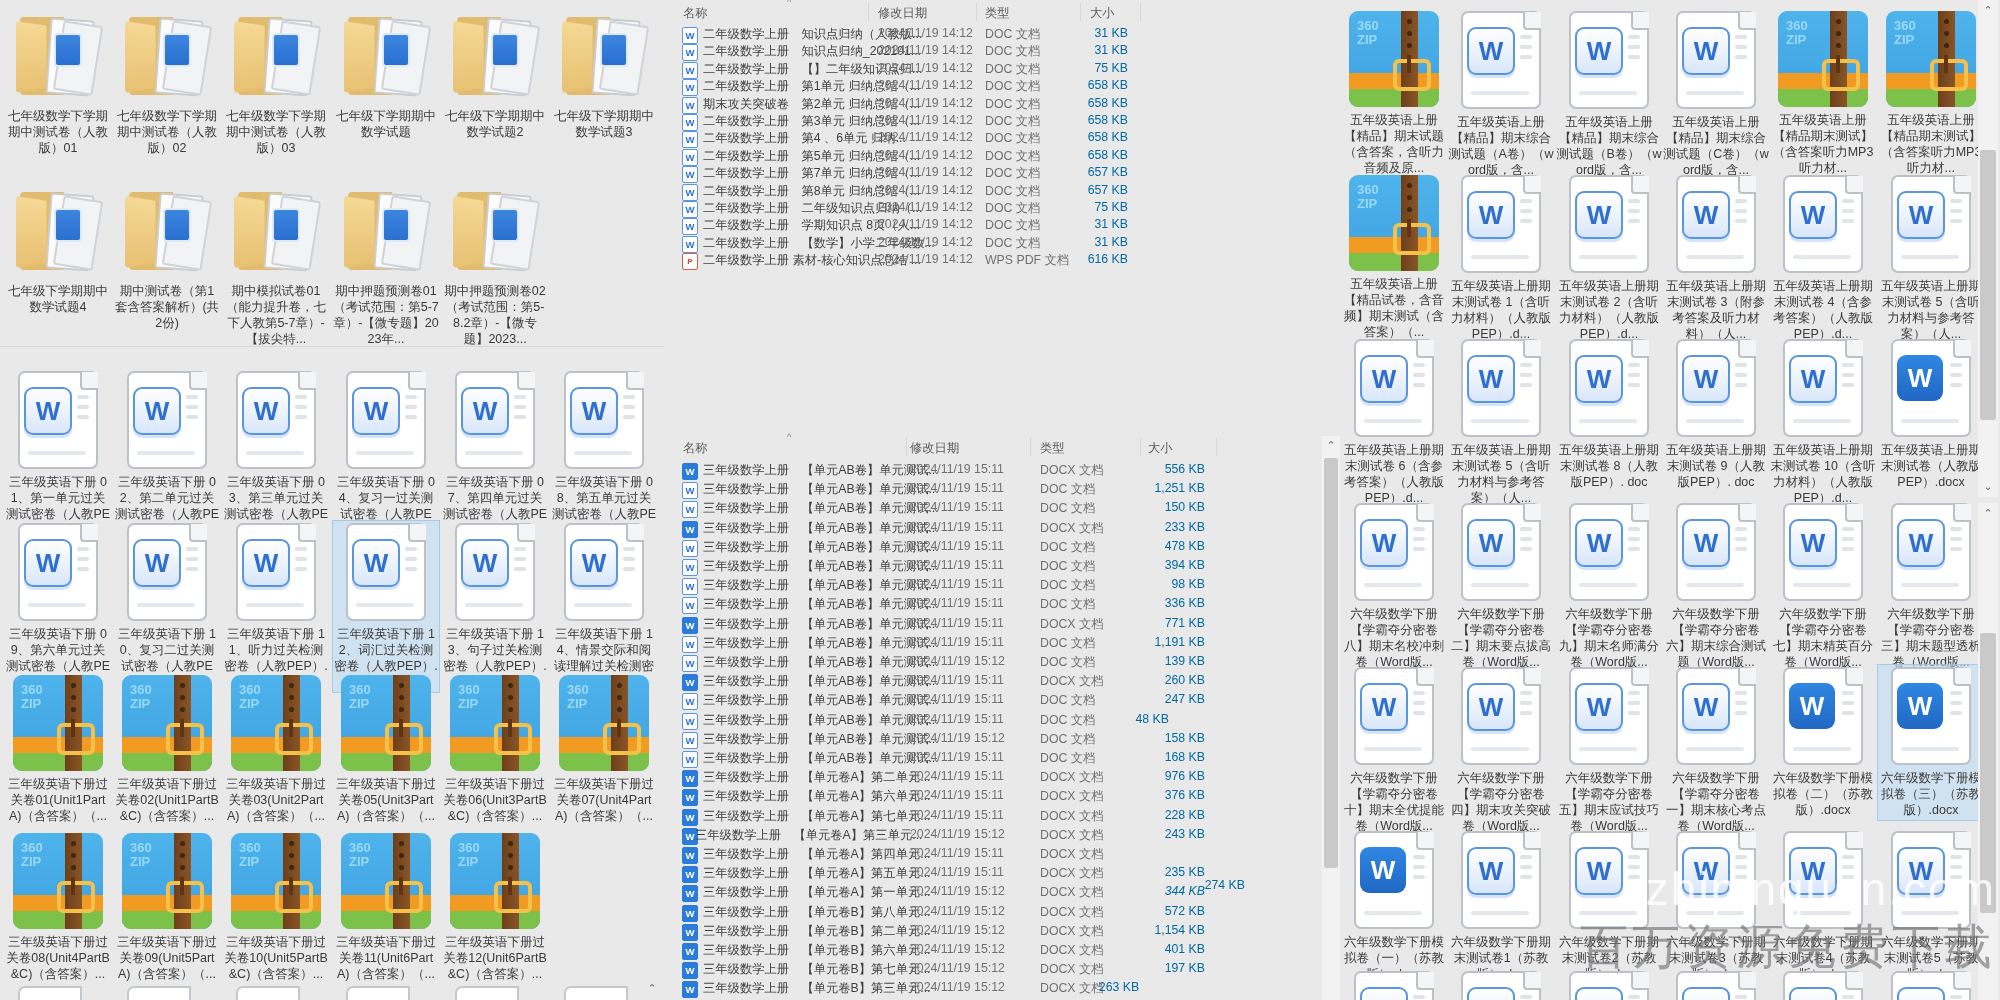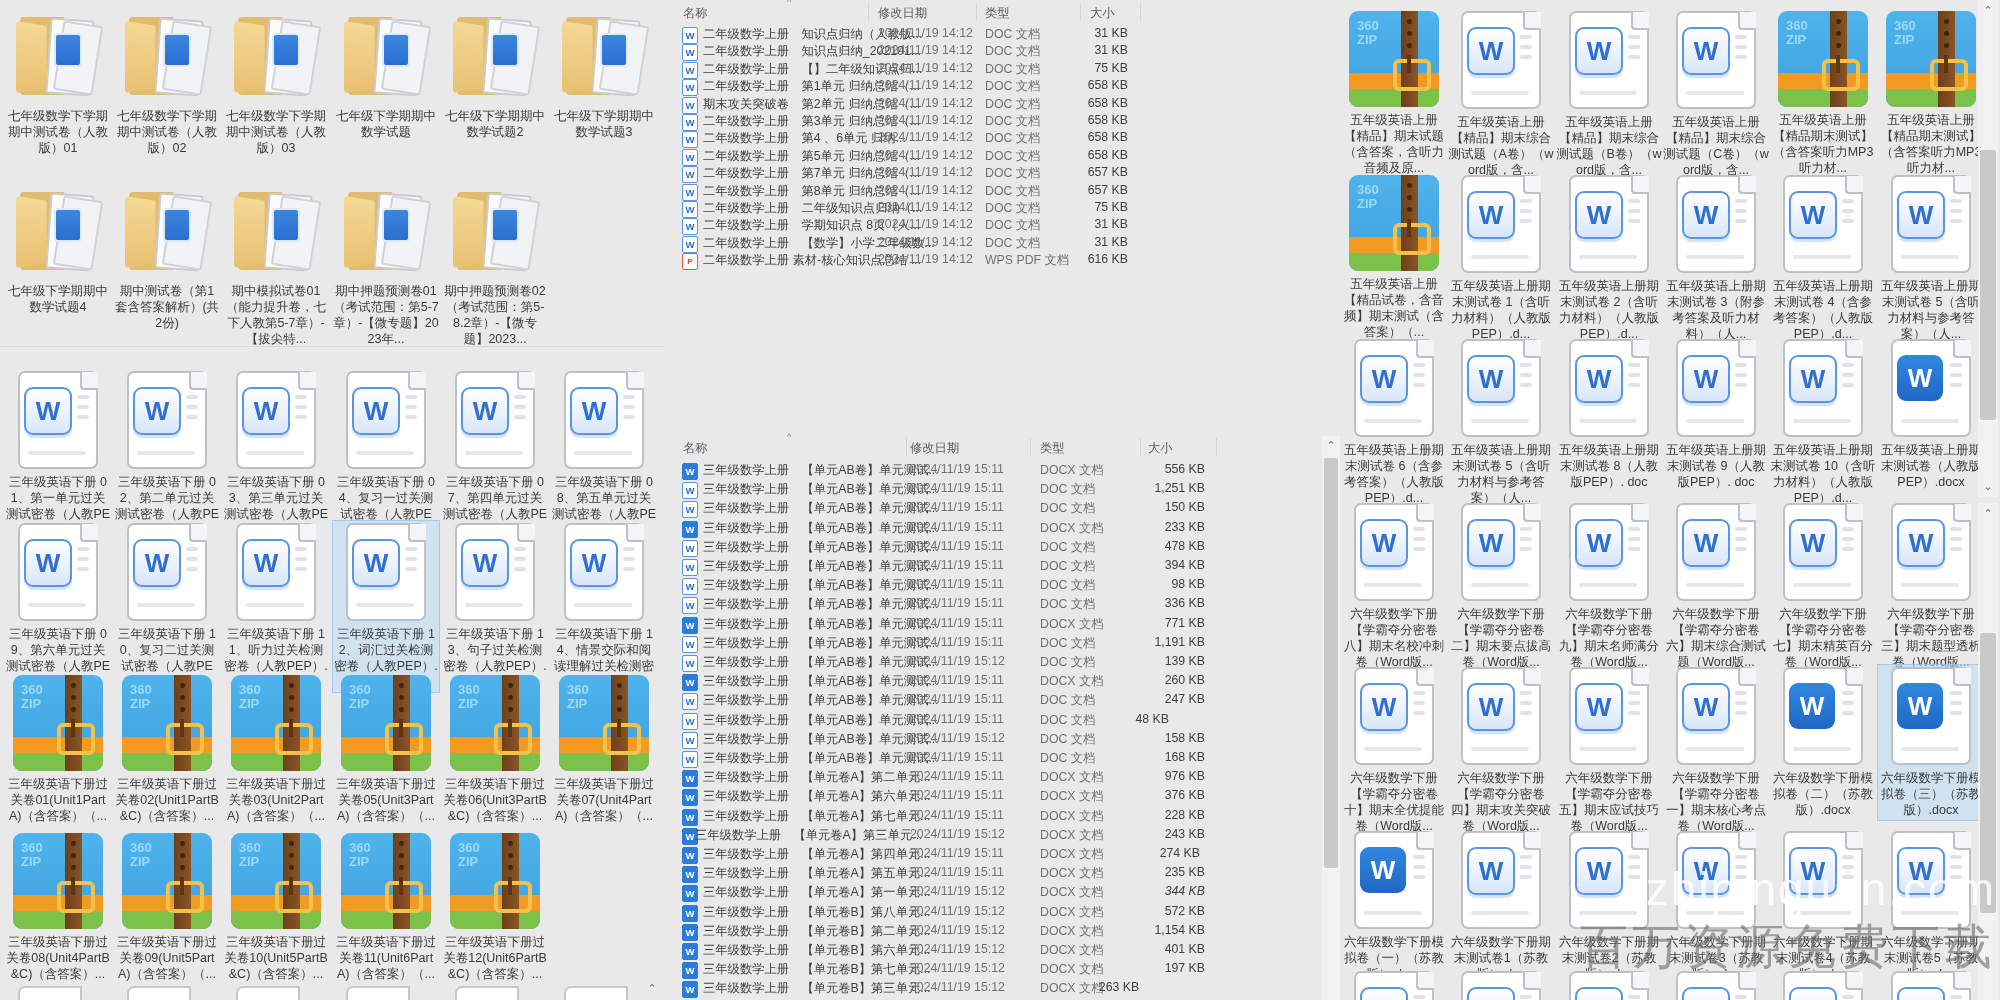--- a/index.html
+++ b/index.html
@@ -46,21 +46,21 @@
   
   .ic.page{width:76px;height:30px;background:#fff;border:2px solid #c3c8cd;border-radius:7px 7px 0 0;}
   .ic.page::after{content:"";position:absolute;right:-2px;top:-2px;width:16px;height:16px;background:#e9e9e9;border-left:2px solid #c3c8cd;border-bottom:2px solid #c3c8cd;}
   
   .hdr{position:absolute;font-size:12.3px;color:#5a5a5a;}
   .hsep{position:absolute;width:1px;background:#d6d6d6;}
   .sort{position:absolute;font-size:9px;color:#888;}
   .lrow{position:absolute;height:19px;font-size:12.3px;color:#3f3f3f;white-space:nowrap;}
   .lrow .nm{position:absolute;color:#3f3f3f;}
   .lrow .c2,.lrow .c3{position:absolute;color:#707070;}
-  .lrow .c4{position:absolute;color:#404040;text-align:right;}
+  .lrow .c4{position:absolute;color:#0369a1;text-align:right;}
   .mini{position:absolute;width:14px;height:15px;border-radius:2px;font-size:9.5px;font-weight:bold;
         line-height:15px;text-align:center;}
   .mini.mdoc{background:#fff;border:1px solid #5a95e2;color:#2e6fd0;}
   .mini.mdocx{background:#2b7cd9;border:1px solid #2b7cd9;color:#fff;}
   .mini.mpdf{background:#fff;border:1px solid #e0594a;color:#e0392a;font-size:8px;}
   
   .sb{position:absolute;background:#f2f2f2;}
   .sb .thumb{position:absolute;left:2px;right:2px;background:#c9c9c9;border-radius:2px;}
   .arrow{position:absolute;font-size:11px;color:#6f6f6f;text-align:center;width:16px;}
   
@@ -734,21 +734,21 @@
       <span class="nm" style="left: 695px;">三年级数学上册　【单元卷A】第三单元...</span>
       <span class="c2" style="left: 910px;">2024/11/19 15:12</span>
       <span class="c3" style="left: 1040px;">DOCX 文档</span>
       <span class="c4" style="left: 1117px; width: 88px;">243 KB</span>
     </div>
     <div class="lrow" style="left: 0px; top: 846px;">
       <span class="mini mdocx" style="left: 682px; top: 1px;">W</span>
       <span class="nm" style="left: 703px;">三年级数学上册　【单元卷A】第四单元...</span>
       <span class="c2" style="left: 910px;">2024/11/19 15:11</span>
       <span class="c3" style="left: 1040px;">DOCX 文档</span>
-      <span class="c4" style="left: 1112px; width: 88px;">274 KB</span>
+      <span class="c4" style="left: 1157px; width: 88px; margin-top: 32px;">274 KB</span>
     </div>
     <div class="lrow" style="left: 0px; top: 865.2px;">
       <span class="mini mdocx" style="left: 682px; top: 1px;">W</span>
       <span class="nm" style="left: 703px;">三年级数学上册　【单元卷A】第五单元...</span>
       <span class="c2" style="left: 910px;">2024/11/19 15:11</span>
       <span class="c3" style="left: 1040px;">DOCX 文档</span>
       <span class="c4" style="left: 1117px; width: 88px;">235 KB</span>
     </div>
     <div class="lrow" style="left: 0px; top: 884.4px;">
       <span class="mini mdocx" style="left: 682px; top: 1px;">W</span>

